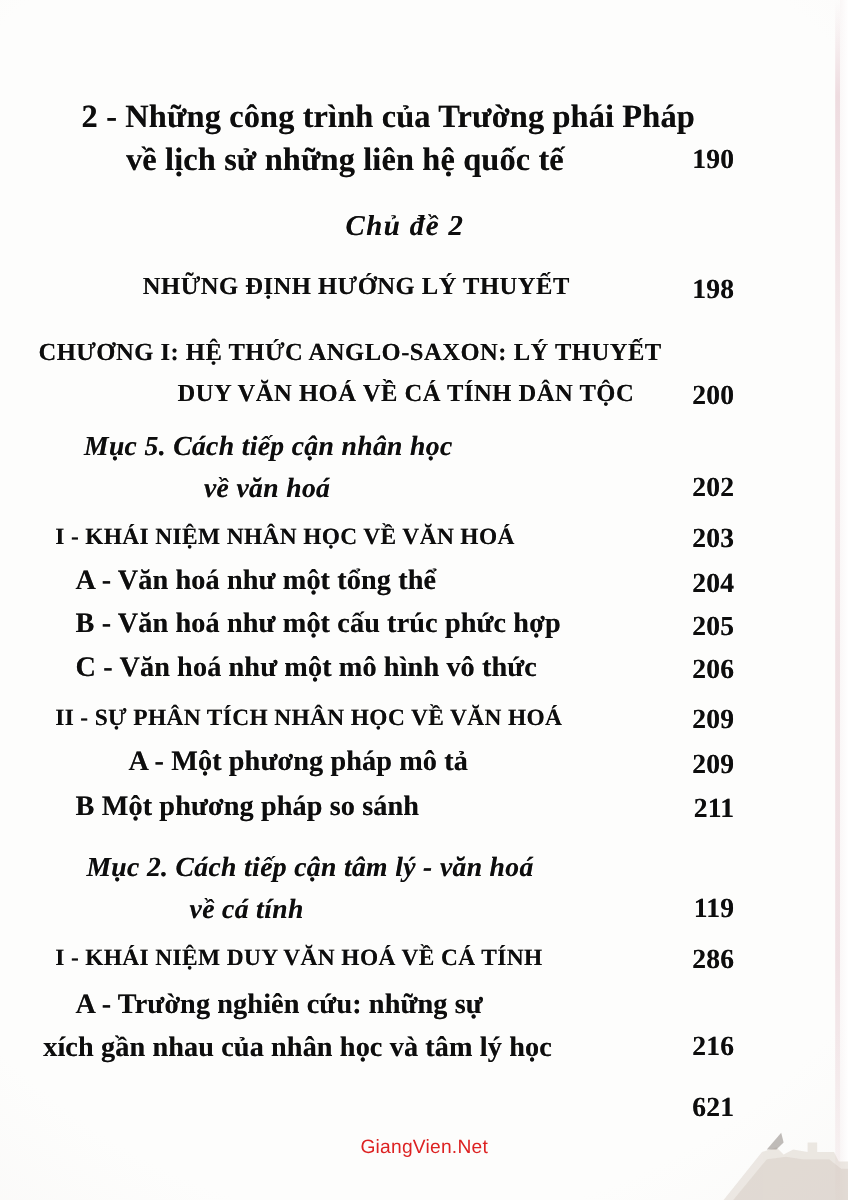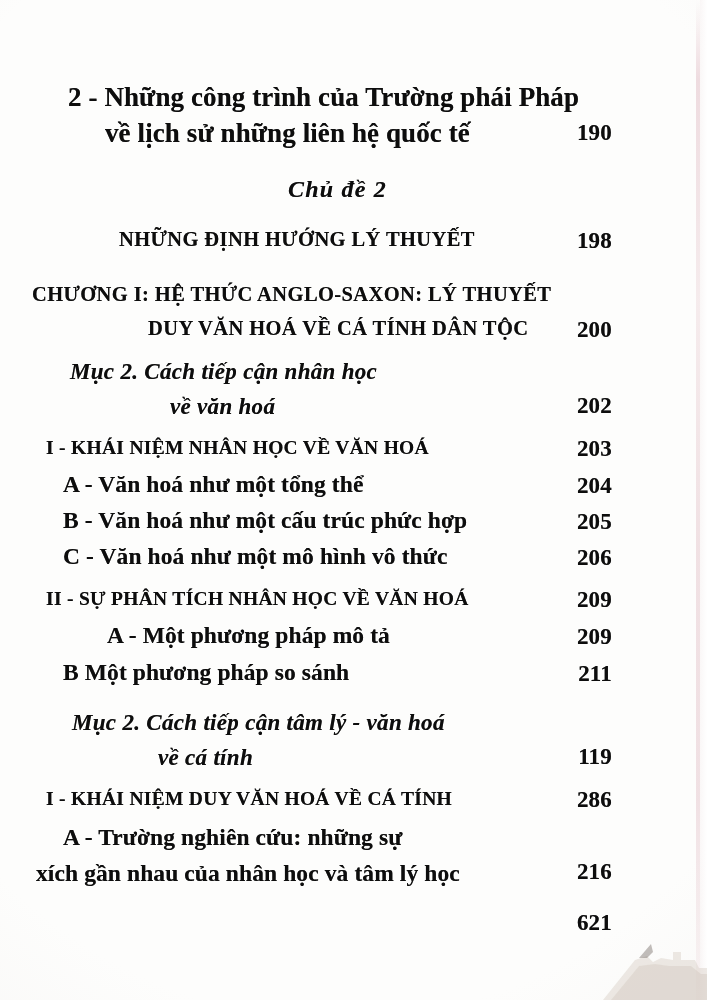--- a/index.html
+++ b/index.html
@@ -197,21 +197,21 @@
       <div class="row" style="top: 283px;">
         <span class="txt t-caps" style="left: 32px;">CHƯƠNG I: HỆ THỨC ANGLO-SAXON: LÝ THUYẾT</span>
       </div>
       <div class="row" style="top: 317px;">
         <span class="txt t-caps" style="left: 148px;">DUY VĂN HOÁ VỀ CÁ TÍNH DÂN TỘC</span>
       </div>
       <div class="row" style="top: 317px;">
         <span class="pg">200</span>
       </div>
       <div class="row" style="top: 359px;">
-        <span class="txt t-ital" style="left: 70px;">Mục 2. Cách tiếp cận nhân học</span>
+        <span class="txt t-ital" style="left: 70px;">Mục 5. Cách tiếp cận nhân học</span>
       </div>
       <div class="row" style="top: 394px;">
         <span class="txt t-ital" style="left: 170px;">về văn hoá</span>
       </div>
       <div class="row" style="top: 393px;">
         <span class="pg">202</span>
       </div>
       <div class="row" style="top: 437px;">
         <span class="txt t-caps-sm" style="left: 28px;">I - KHÁI NIỆM NHÂN HỌC VỀ VĂN HOÁ</span>
       </div>
@@ -276,14 +276,15 @@
         <span class="txt t-body-bold" style="left: 36px;">xích gần nhau của nhân học và tâm lý học</span>
       </div>
       <div class="row" style="top: 859px;">
         <span class="pg">216</span>
       </div>
       <div class="row" style="top: 910px;">
         <span class="pg">621</span>
       </div>
     </div>
 
+  <div id="watermark" style="color: rgb(221, 34, 34);">GiangVien.Net</div>
 
 </div>
 
 </body></html>

